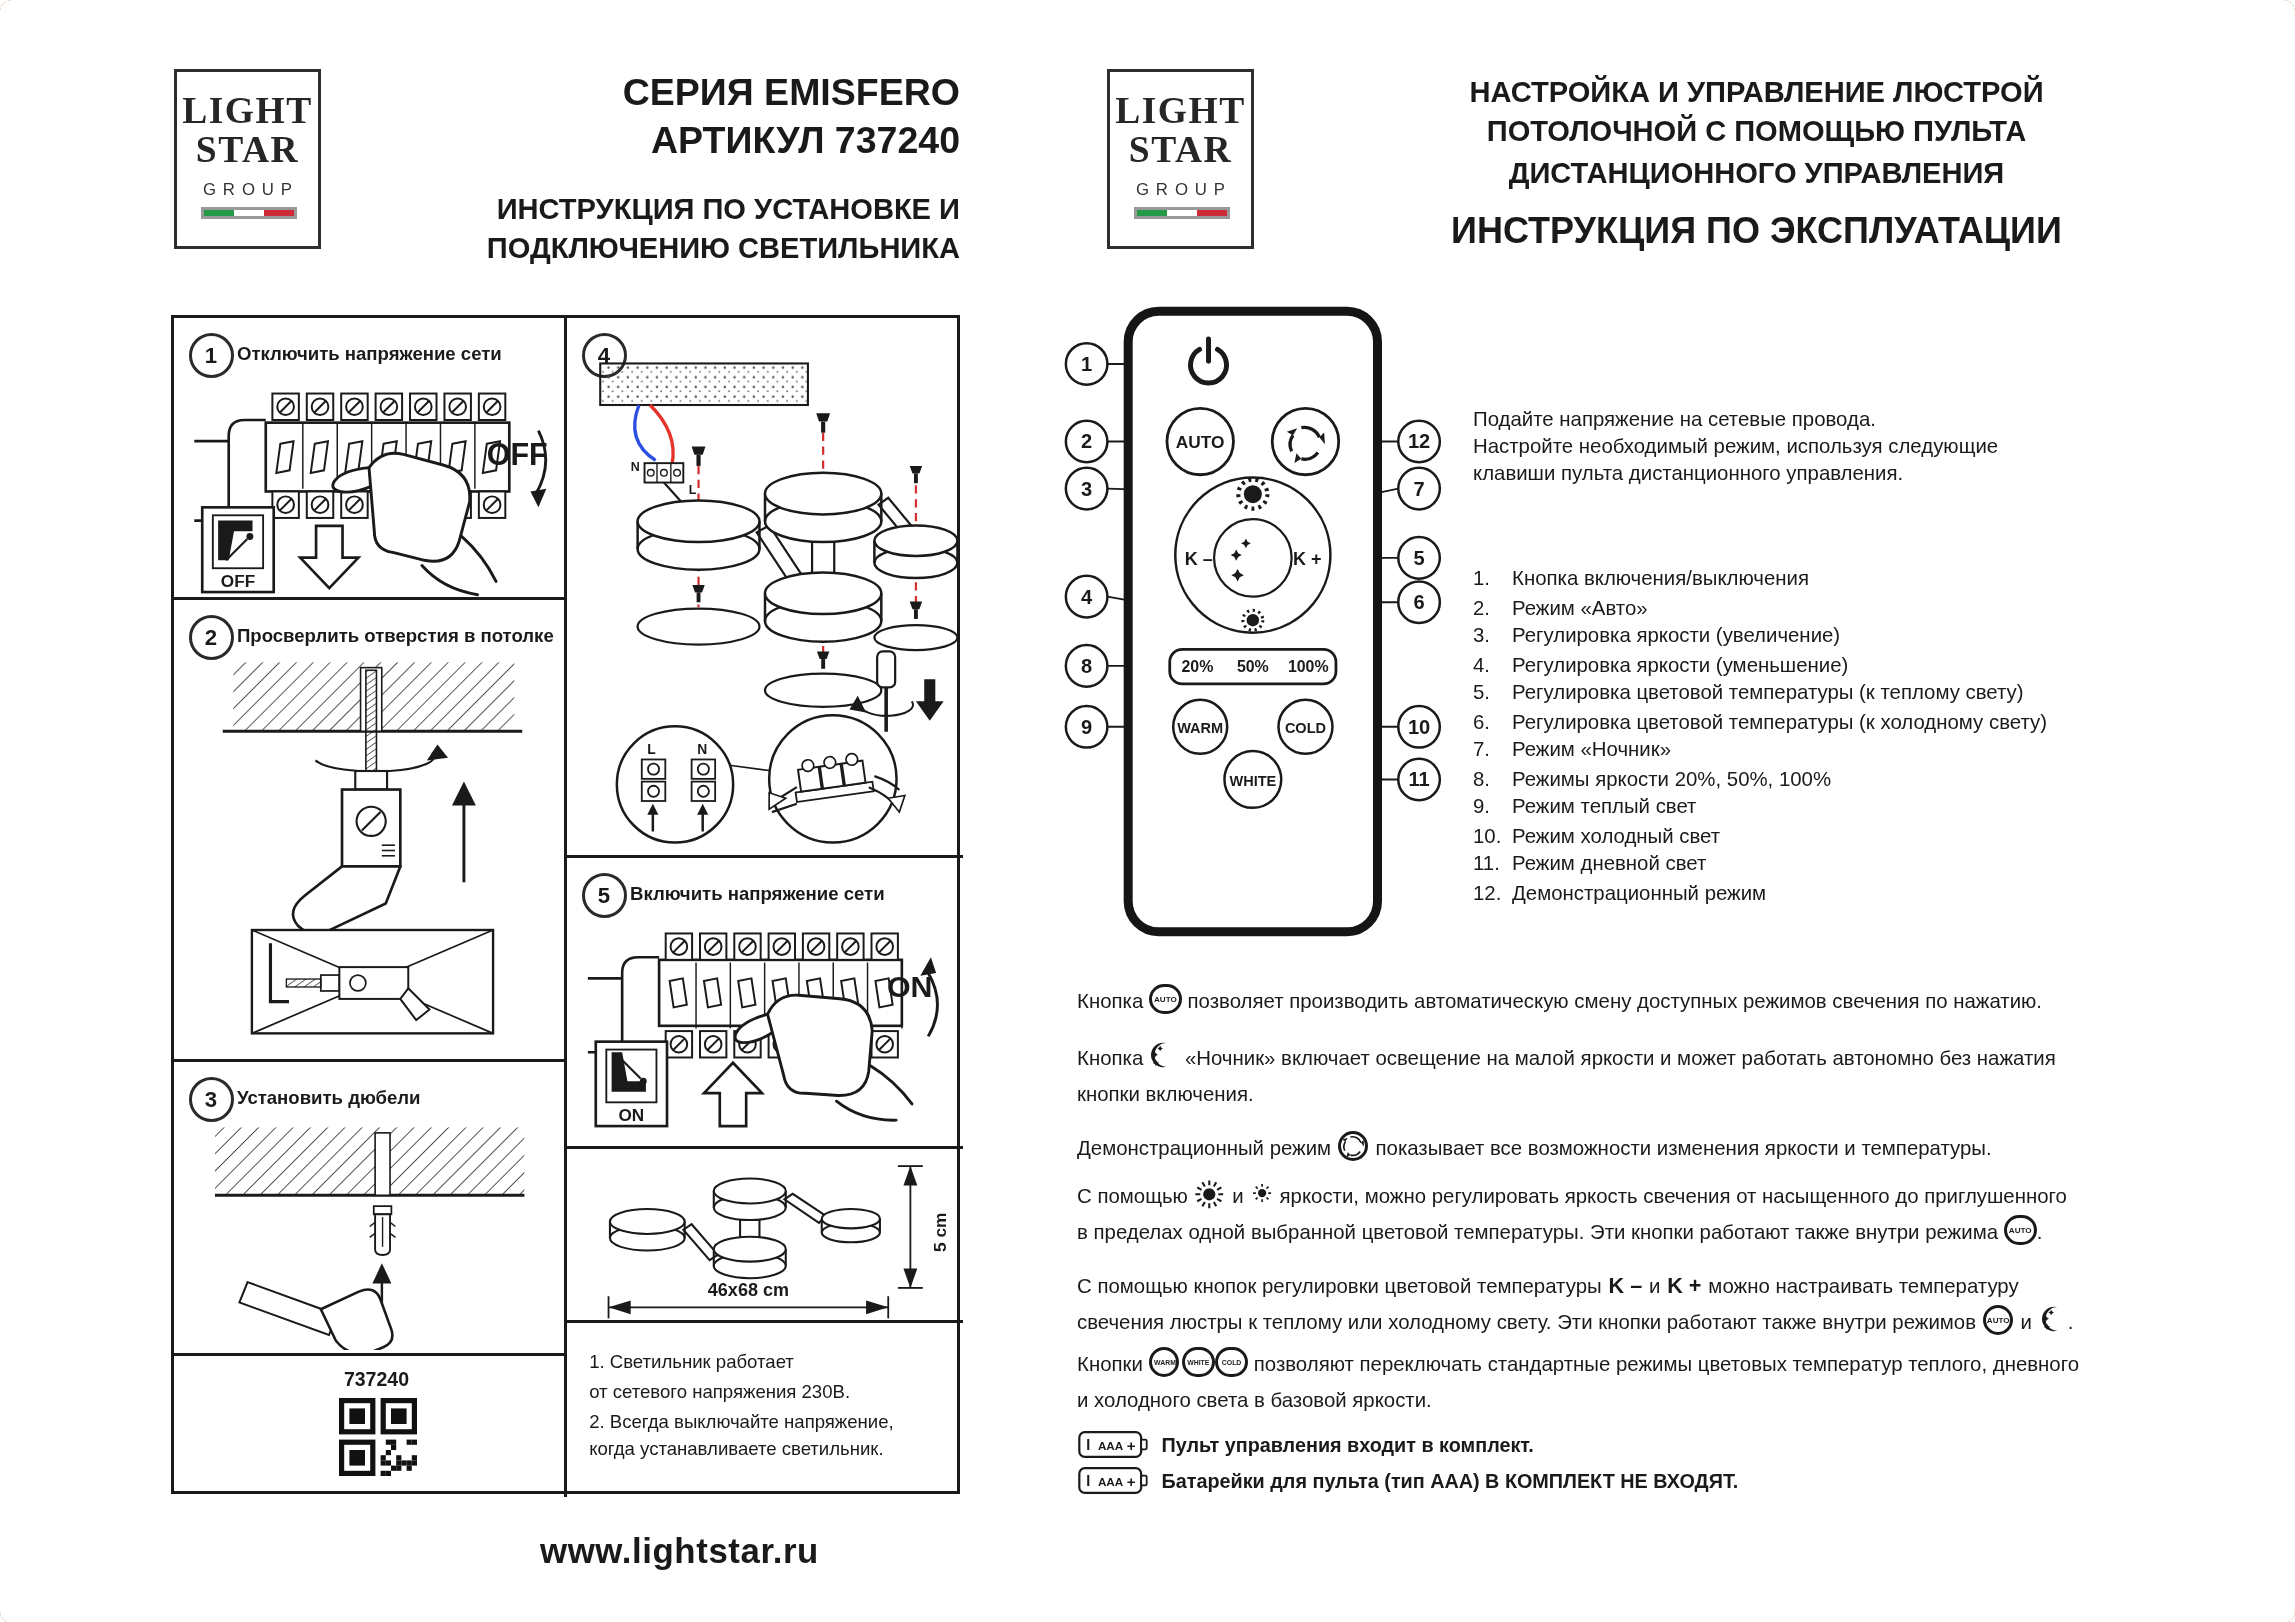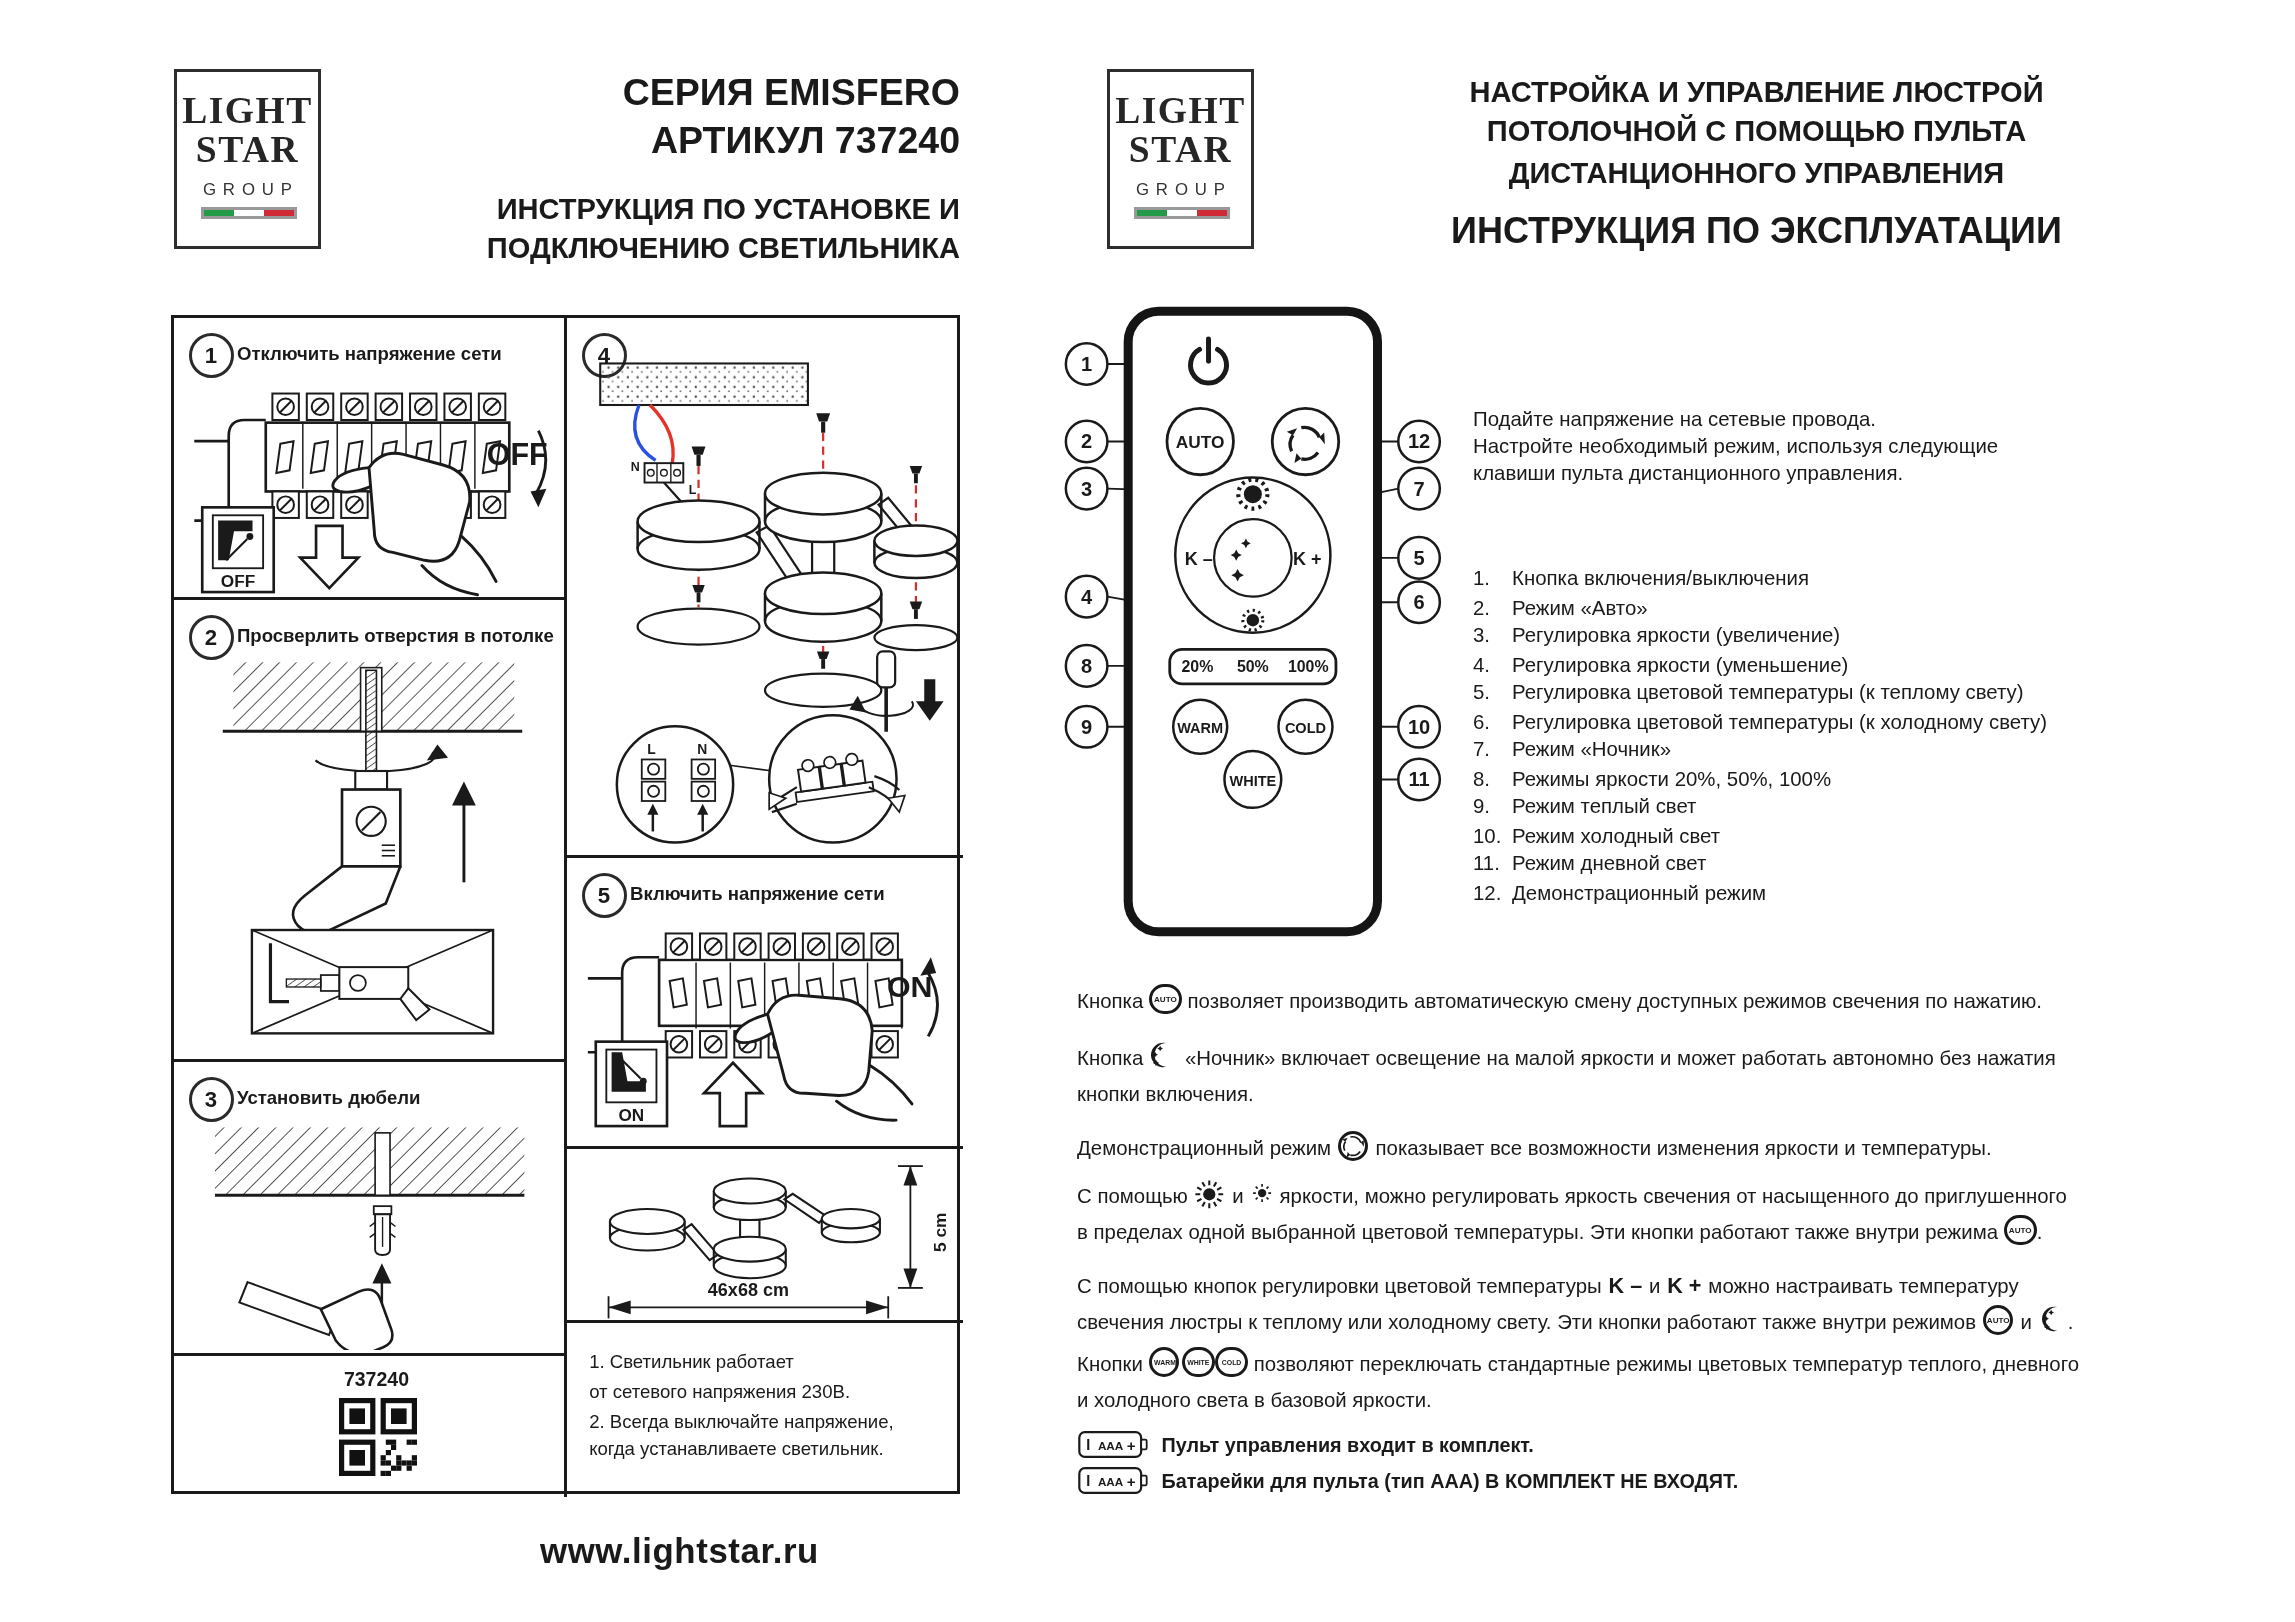--- a/index.html
+++ b/index.html
@@ -1,16 +1,16 @@
 <!DOCTYPE html>
 <html style="font-size:7.4px"><head>
 <meta charset="utf-8">
 <style>
   html,body{margin:0;padding:0;background:#fff;overflow:hidden;}
-  #stage{width:2295px;height:1623px;background:#a16207;overflow:hidden;}
+  #stage{width:2295px;height:1623px;background:#a16207;overflow:hidden;border-radius:12px;}
   #page{position:relative;width:765px;height:541px;background:#fff;
         transform:scale(3);transform-origin:0 0;
         font-family:"Liberation Sans",sans-serif;color:#1a1a1a;}
   .abs{position:absolute;}
   
   .logo-box{box-sizing:border-box;width:49px;height:60px;border:1.2px solid #2e2e2e;
             text-align:center;font-family:"Liberation Serif",serif;color:#262626;}
   .logo-word{font-size:12.5px;font-weight:bold;letter-spacing:0.5px;line-height:13.4px;}
   .logo-word:first-child{margin-top:7px;}
   .logo-group{font-family:"Liberation Sans",sans-serif;font-size:5.6px;letter-spacing:2.3px;

